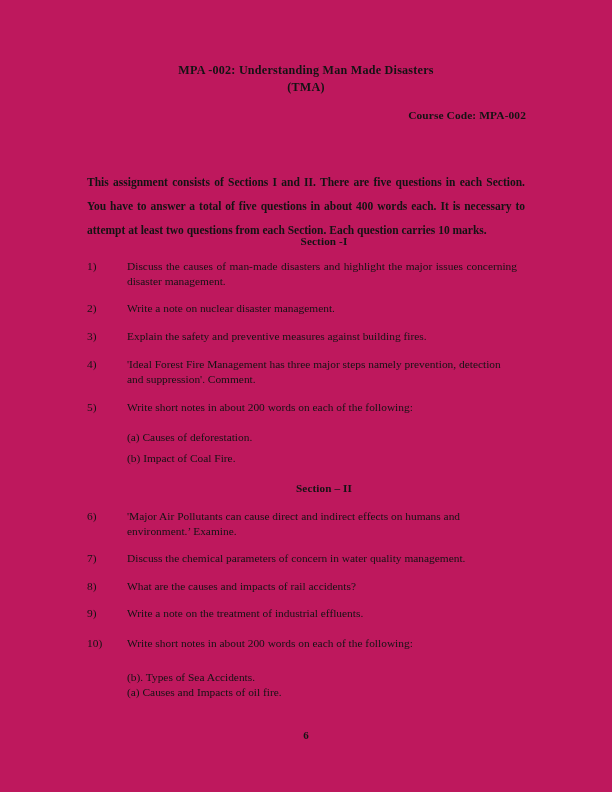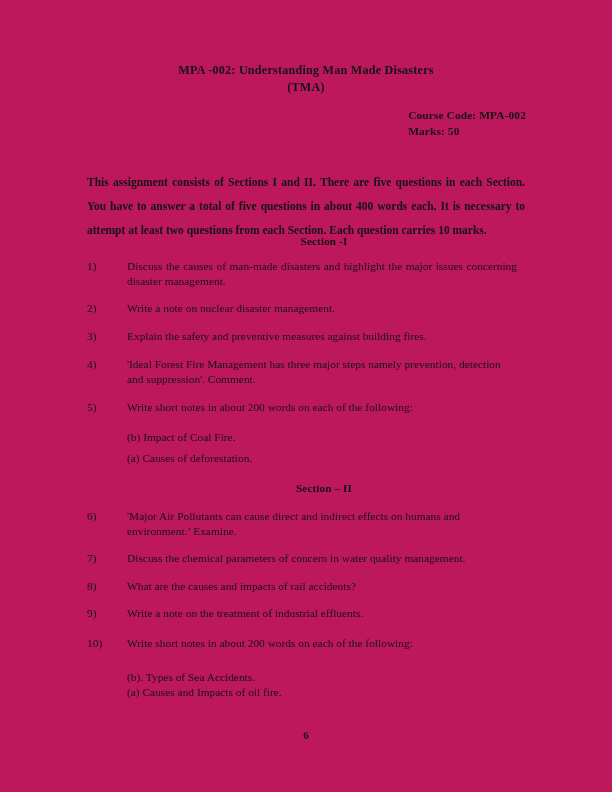--- a/index.html
+++ b/index.html
@@ -133,21 +133,20 @@
 
 <div class="page">
 
   <div class="doc-title">
     <span>MPA -002: Understanding Man Made Disasters</span>
     <span class="line2">(TMA)</span>
   </div>
 
   <div class="meta-block">
     <div>Course Code: MPA-002</div>
-    <div>Marks: 50</div>
   </div>
 
   <div class="instructions">This assignment consists of Sections I and II. There are five questions in each Section. You have to answer a total of five questions in about 400 words each. It is necessary to attempt at least two questions from each Section. Each question carries 10 marks.</div>
 
   <div class="section-heading" id="section-1-heading">Section -I</div>
 
   <div class="q justify" id="q1">
     <span class="num">1)</span>
     <span class="body">Discuss the causes of man-made disasters and highlight the major issues concerning disaster management.</span>
   </div>
@@ -166,22 +165,22 @@
     <span class="num">4)</span>
     <span class="body">'Ideal Forest Fire Management has three major steps namely prevention, detection and suppression'. Comment.</span>
   </div>
 
   <div class="q" id="q5">
     <span class="num">5)</span>
     <span class="body">Write short notes in about 200 words on each of the following:</span>
   </div>
 
   <div class="subitems" id="subitems-1">
+    <span class="sub">(a) Causes of deforestation.</span>
     <span class="sub">(b) Impact of Coal Fire.</span>
-    <span class="sub">(a) Causes of deforestation.</span>
   </div>
 
   <div class="section-heading" id="section-2-heading">Section – II</div>
 
   <div class="q" id="q6">
     <span class="num">6)</span>
     <span class="body">'Major Air Pollutants can cause direct and indirect effects on humans and environment.’ Examine.</span>
   </div>
 
   <div class="q" id="q7">

